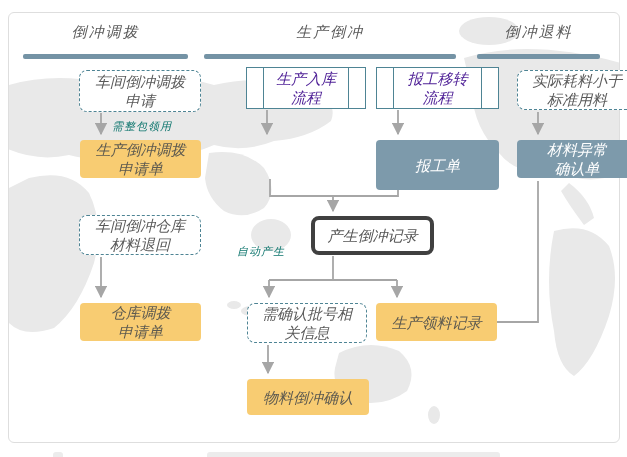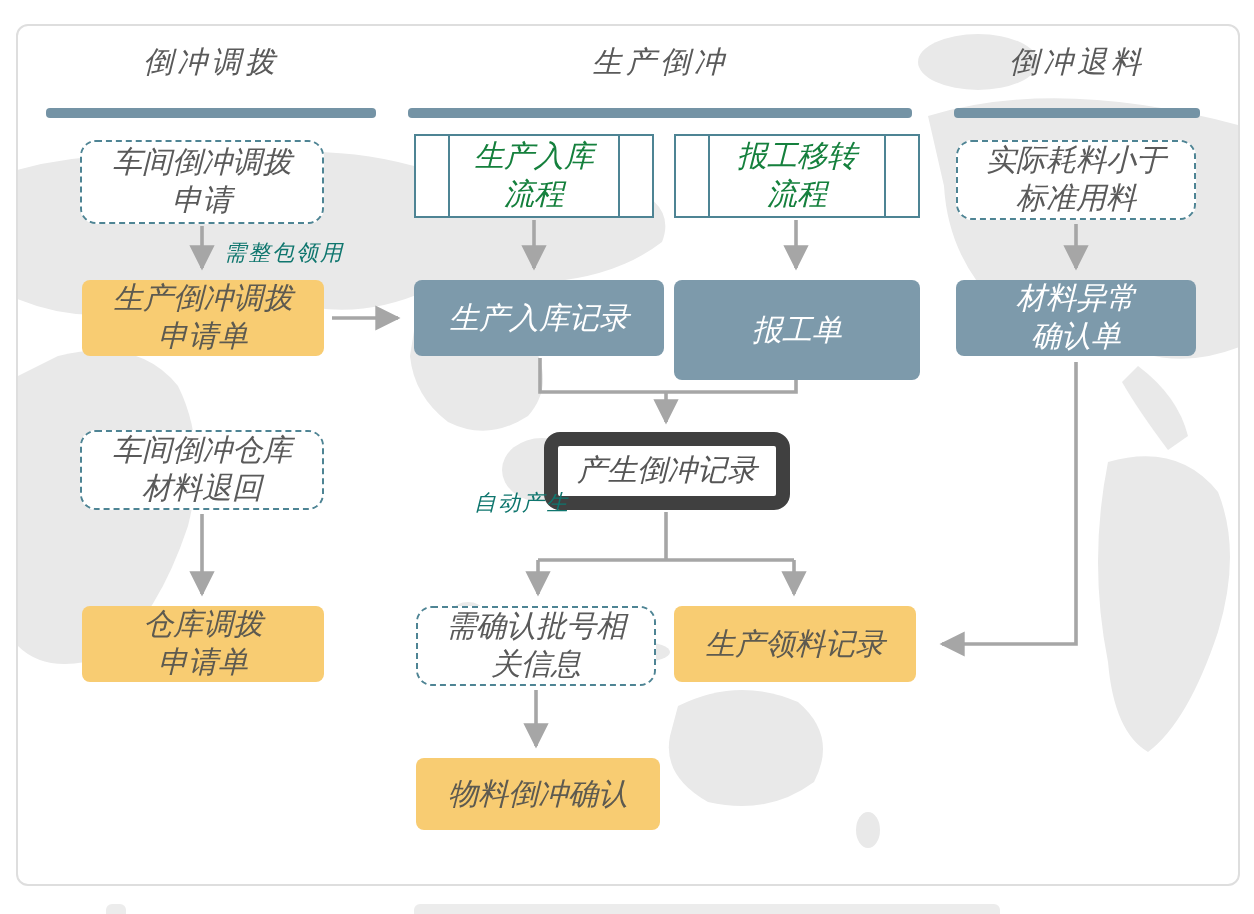--- a/index.html
+++ b/index.html
@@ -22,27 +22,27 @@
   .t2{left:204px;width:252px;}
   .t3{left:477px;width:123px;}
   .bar{position:absolute;top:54px;height:5px;background:#7493a5;border-radius:2px;}
   .b1{left:23px;width:165px;}
   .b2{left:204px;width:252px;}
   .b3{left:477px;width:123px;}
   .edges{position:absolute;left:0;top:0;pointer-events:none;}
   .node{
     position:absolute;display:flex;flex-direction:column;align-items:center;
     justify-content:center;text-align:center;font-size:15px;line-height:19px;
-    color:#555;box-sizing:border-box;
+    color:#555;box-sizing:border-box;margin-left:39px;
   }
   .dashed{background:#fff;border:1.5px dashed #4e8494;border-radius:8px;color:#5a5a5a;}
   .blue{background:#7d9aab;color:#fff;border-radius:4px;}
   .orange{background:#f8cc72;color:#5d5a50;border-radius:4px;}
-  .outline{background:#fff;border:7px solid #404040;border-radius:8px;color:#555;}
-  .predef{background:#fff;border:1px solid #4e8494;color:#15803d;}
+  .outline{background:#fff;border:4px solid #404040;border-radius:8px;color:#555;}
+  .predef{background:#fff;border:1px solid #4e8494;color:#4c1d95;}
   .predef::before,.predef::after{content:"";position:absolute;top:0;bottom:0;width:1px;background:#4e8494;}
   .predef::before{left:16px;}
   .predef::after{right:16px;}
   .edge-label{position:absolute;font-size:11px;color:#0f766e;letter-spacing:1px;white-space:nowrap;}
   .l1{left:112px;top:119px;}
   .l2{left:237px;top:200px;margin-top:44px;}
   .below-bar{position:absolute;top:452px;height:5px;background:#ececec;border-radius:3px 3px 0 0;}
   .bb1{left:53px;width:10px;}
   .bb2{left:207px;width:293px;}
 </style>
@@ -123,23 +123,20 @@
   </div>
 
   <div class="node predef" style="left:207px;top:67px;width:120px;height:42px">
     <span>生产入库</span>
     <span>流程</span>
   </div>
   <div class="node predef" style="left:337px;top:67px;width:123px;height:42px">
     <span>报工移转</span>
     <span>流程</span>
   </div>
-  <div class="node blue" style="left:207px;top:140px;width:125px;height:38px">
-    <span>生产入库记录</span>
-  </div>
   <div class="node blue" style="left:337px;top:140px;width:123px;height:50px">
     <span>报工单</span>
   </div>
   <div class="node outline" style="left:272px;top:216px;width:123px;height:39px">
     <span>产生倒冲记录</span>
   </div>
   <div class="node dashed" style="left:208px;top:303px;width:120px;height:40px">
     <span>需确认批号相</span>
     <span>关信息</span>
   </div>

